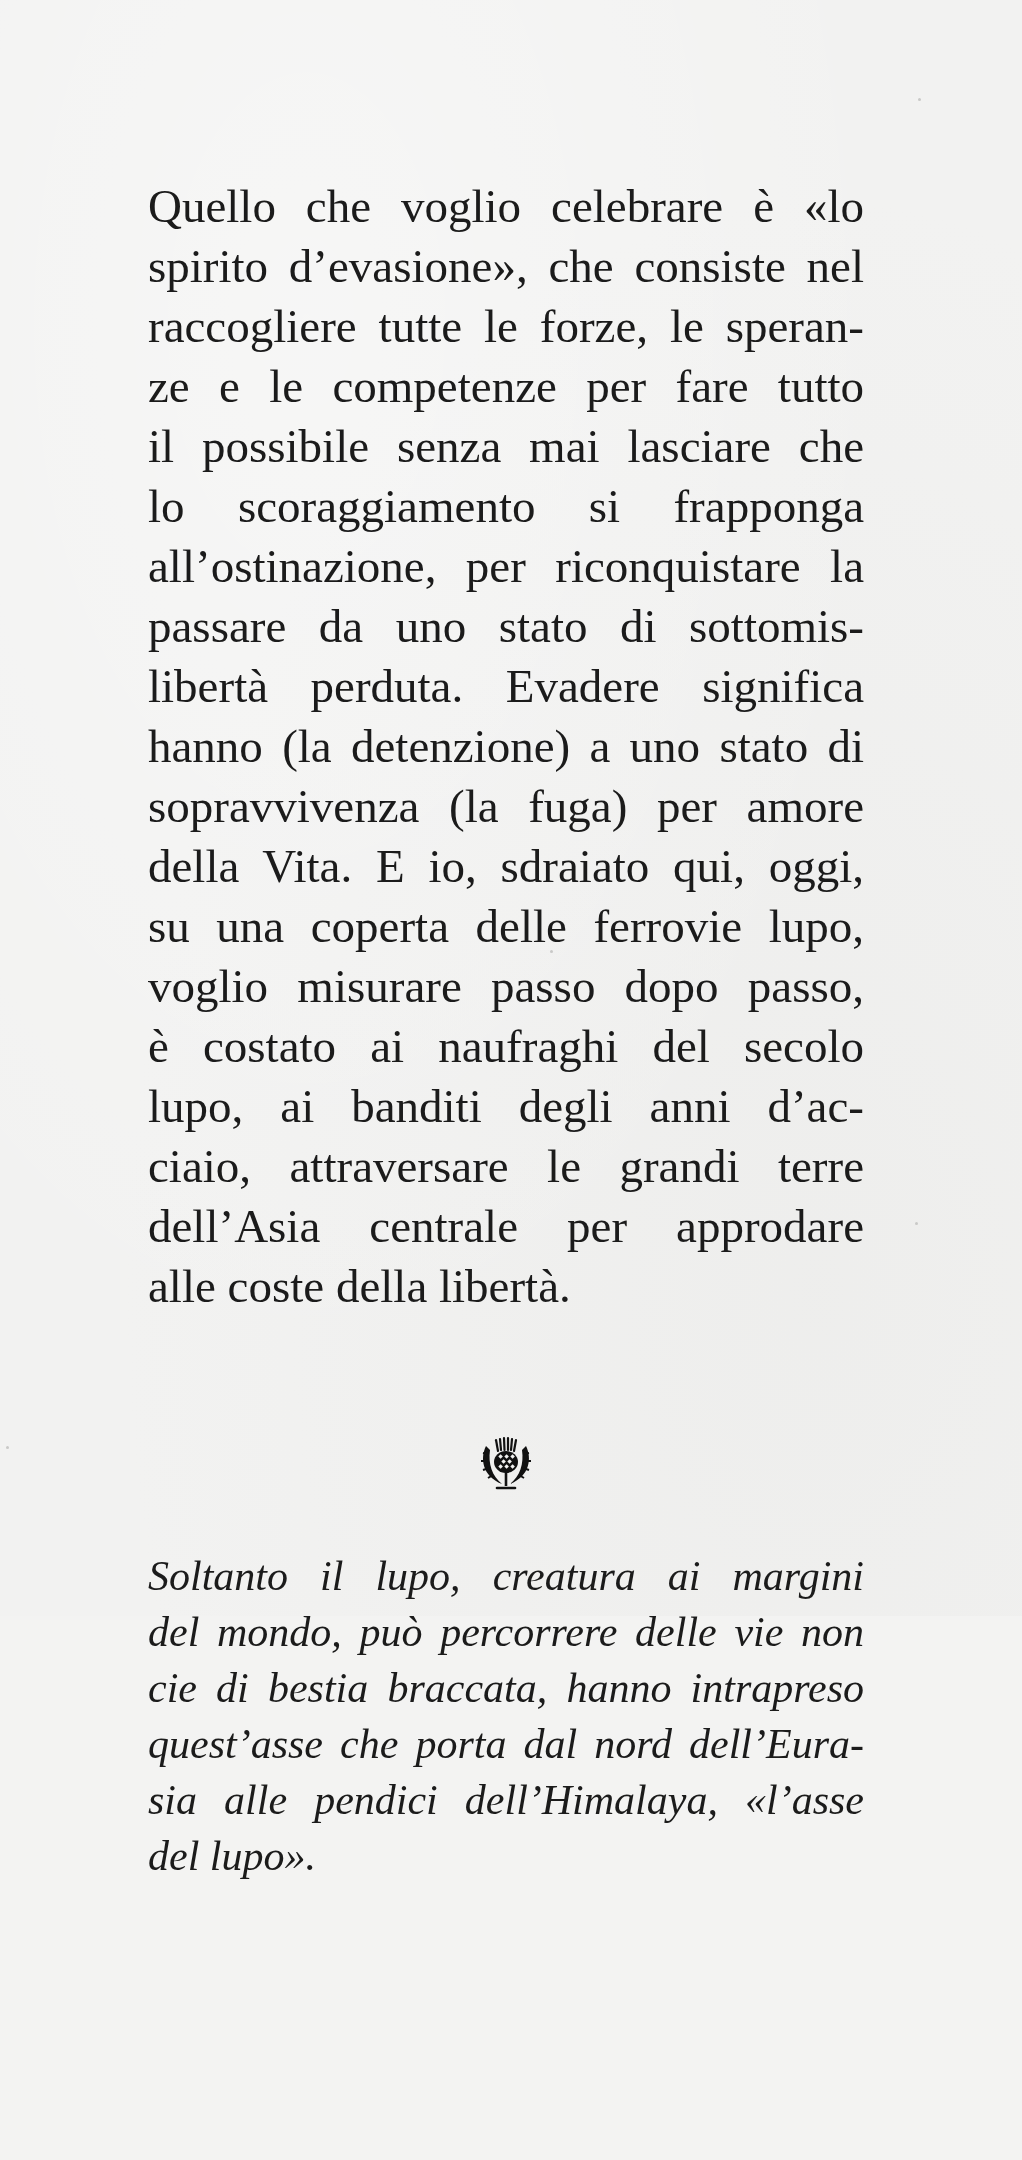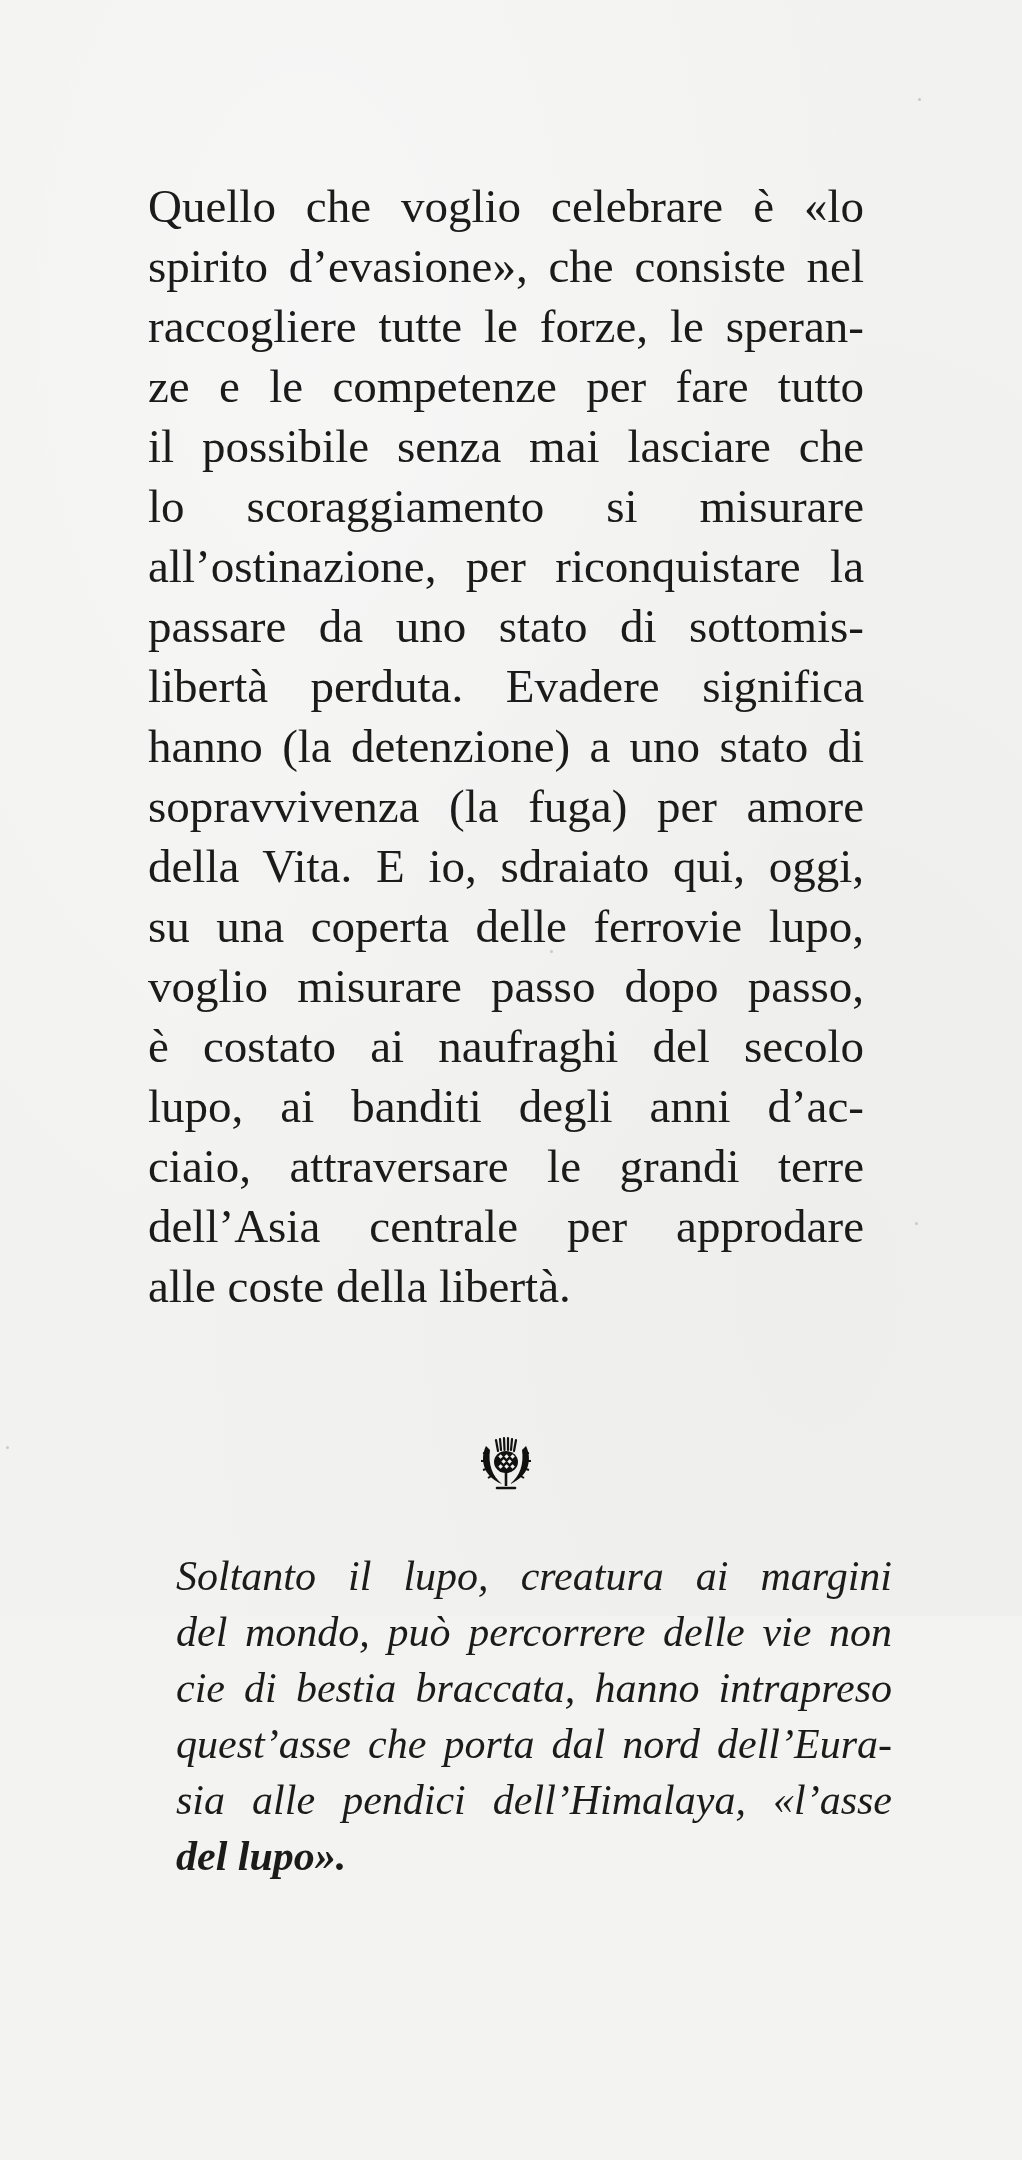--- a/index.html
+++ b/index.html
@@ -55,32 +55,30 @@
     .italic-text {
       position: absolute;
       left: 148px;
       top: 1548px;
       width: 716px;
       font-family: "Liberation Serif", "DejaVu Serif", serif;
       font-style: italic;
       font-size: 42px;
       line-height: 56px;
       color: #1b1b1b;
-      margin-left: 28px;
     }
     .iline {
       display: block;
       height: 56px;
       white-space: nowrap;
       text-align: justify;
       text-align-last: justify;
     }
     .iline.last {
       text-align-last: left;
-      font-weight: bold;
     }
     .speck {
       position: absolute;
       width: 3px; height: 3px;
       border-radius: 50%;
       background: #c9c9c7;
     }
   </style>
 </head>
 <body>
@@ -91,21 +89,21 @@
   <span class="speck" style="left:915px; top:1222px;"></span>
   <span class="speck" style="left:6px; top:1446px;"></span>
   <span class="speck" style="left:550px; top:950px;"></span>
 
   <div class="body-text">
     <span class="line">Quello che voglio celebrare è «lo</span>
     <span class="line">spirito d’evasione», che consiste nel</span>
     <span class="line">raccogliere tutte le forze, le speran-</span>
     <span class="line">ze e le competenze per fare tutto</span>
     <span class="line">il possibile senza mai lasciare che</span>
-    <span class="line">lo scoraggiamento si misurare</span>
+    <span class="line">lo scoraggiamento si frapponga</span>
     <span class="line">all’ostinazione, per riconquistare la</span>
     <span class="line">passare da uno stato di sottomis-</span>
     <span class="line">libertà perduta. Evadere significa</span>
     <span class="line">hanno (la detenzione) a uno stato di</span>
     <span class="line">sopravvivenza (la fuga) per amore</span>
     <span class="line">della Vita. E io, sdraiato qui, oggi,</span>
     <span class="line">su una coperta delle ferrovie lupo,</span>
     <span class="line">voglio misurare passo dopo passo,</span>
     <span class="line">è costato ai naufraghi del secolo</span>
     <span class="line">lupo, ai banditi degli anni d’ac-</span>

